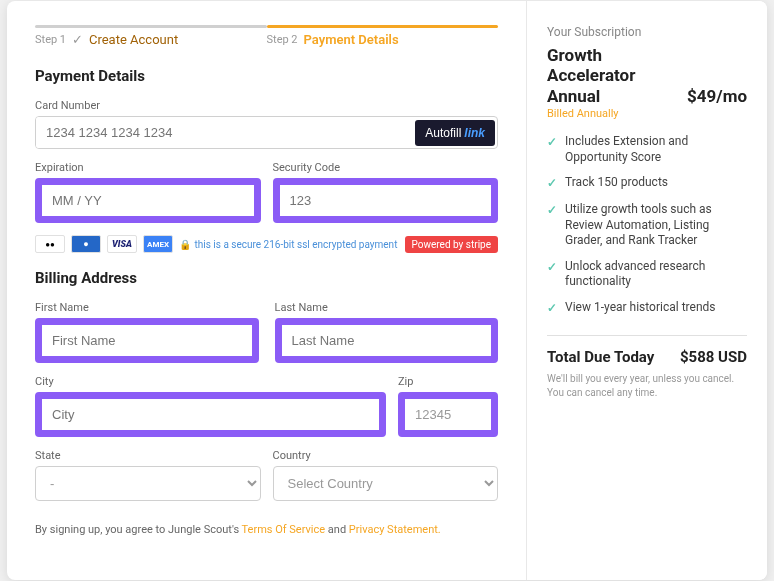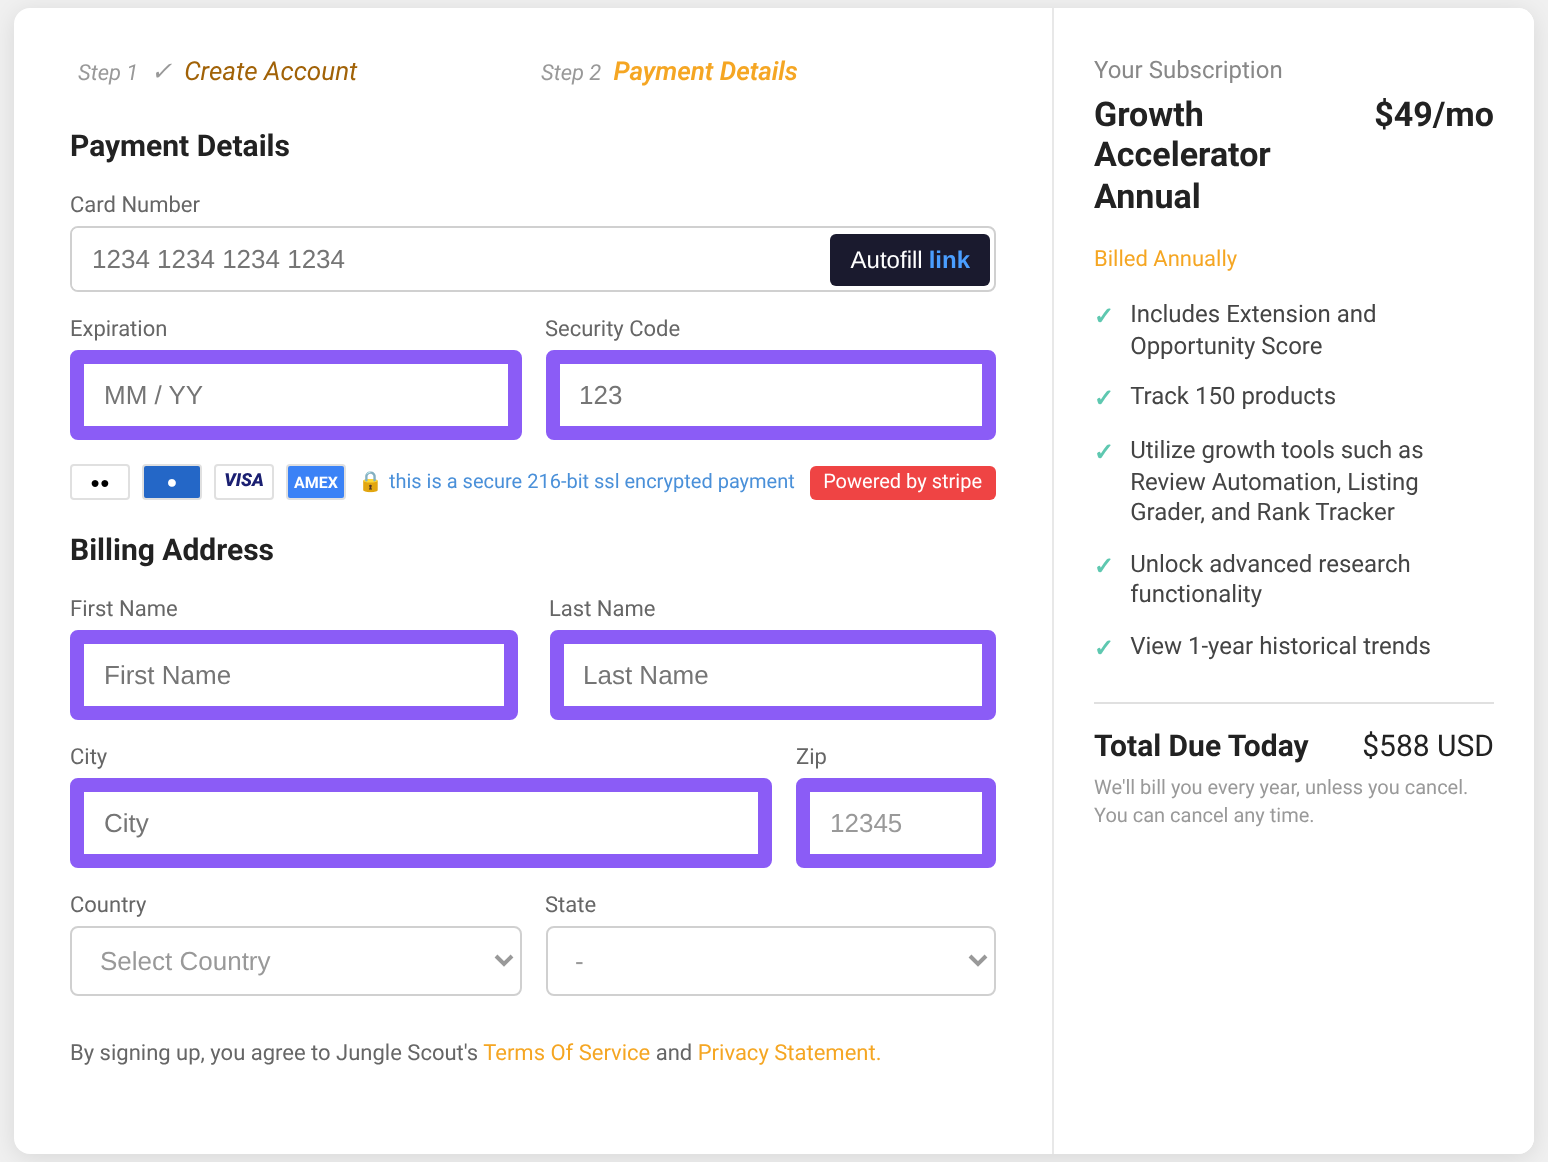--- a/index.html
+++ b/index.html
@@ -34,23 +34,22 @@
 
     
     .steps {
       display: flex;
       gap: 0;
       margin-bottom: 20px;
     }
     .step {
       flex: 1;
       display: flex;
-      flex-direction: row;
+      flex-direction: column;
       gap: 4px;
-      font-style: italic;
     }
     .step-bar {
       height: 3px;
       border-radius: 2px;
     }
     .step-bar.done { background: #d0d0d0; }
     .step-bar.active { background: #f5a623; }
     .step-label-row {
       display: flex;
       align-items: center;
@@ -126,20 +125,21 @@
       cursor: pointer;
       display: flex;
       align-items: flex-end;
       gap: 3px;
       margin: 2px;
       border-radius: 3px;
     }
     .autofill-link {
       color: #4a9eff;
       font-weight: 700;
+      font-style: italic;
     }
 
     .expiry-security-row {
       display: flex;
       gap: 12px;
     }
     .expiry-security-row .form-group {
       flex: 1;
     }
 
@@ -215,22 +215,22 @@
 
     
     .subscription-label {
       font-size: 12px;
       color: #888;
       margin-bottom: 6px;
     }
     .plan-row {
       display: flex;
       justify-content: space-between;
-      align-items: flex-start;
-      margin-bottom: 14px;
+      align-items: flex-end;
+      margin-bottom: 1px;
       gap: 40px;
     }
     .plan-name {
       font-size: 17px;
       font-weight: 700;
       color: #222;
       line-height: 1.2;
     }
     .plan-price {
       font-size: 17px;
@@ -272,21 +272,21 @@
       align-items: center;
       margin-bottom: 6px;
     }
     .total-label {
       font-size: 15px;
       font-weight: 700;
       color: #222;
     }
     .total-amount {
       font-size: 15px;
-      font-weight: 400;
+      font-weight: 700;
       color: #222;
     }
     .billing-note {
       font-size: 10px;
       color: #999;
       line-height: 1.4;
     }
   </style>
 </head>
 <body>
@@ -370,30 +370,30 @@
           <label class="form-label">City</label>
           <input type="text" class="form-input" placeholder="City" style="">
         </div>
         <div class="form-group zip">
           <label class="form-label">Zip</label>
           <input type="text" class="form-input" value="12345" style="">
         </div>
       </div>
 
       <div class="country-state-row">
+        <div class="form-group state">
+          <label class="form-label">State</label>
+          <select class="form-select">
+            <option value="">-</option>
+          </select>
+        </div>
         <div class="form-group country">
           <label class="form-label">Country</label>
           <select class="form-select">
             <option value="">Select Country</option>
-          </select>
-        </div>
-        <div class="form-group state">
-          <label class="form-label">State</label>
-          <select class="form-select">
-            <option value="">-</option>
           </select>
         </div>
       </div>
     </div>
 
     <div class="tos-text">
       <span>By signing up, you agree to Jungle Scout's </span><a href="#" class="tos-link">Terms Of Service</a><span> and </span><a href="#" class="tos-link">Privacy Statement.</a>
     </div>
 
   </div>

